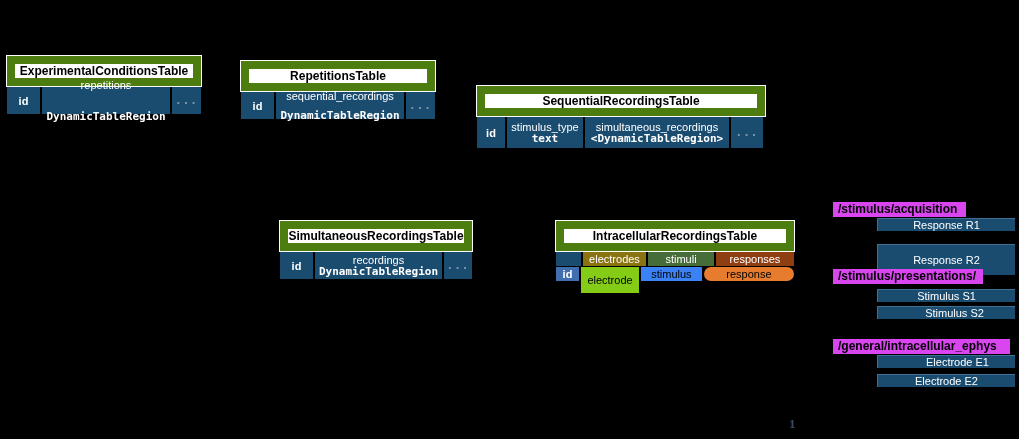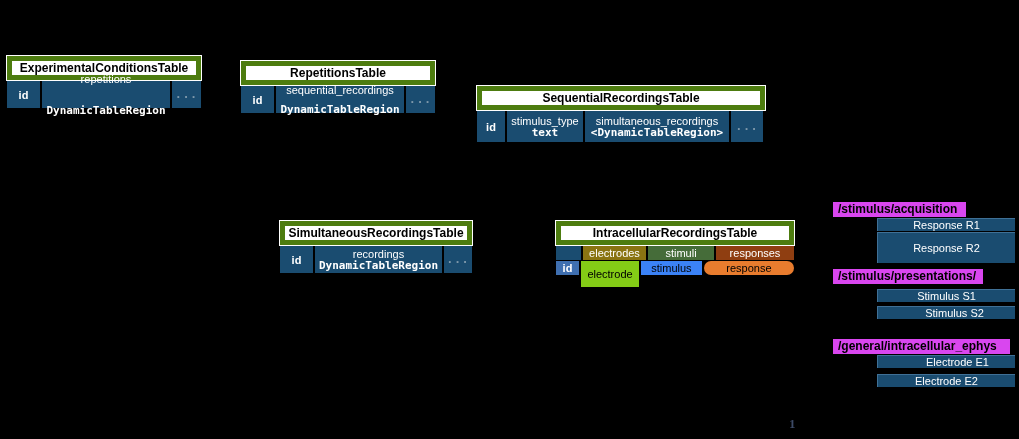--- a/index.html
+++ b/index.html
@@ -3,21 +3,21 @@
 <meta charset="utf-8">
 <style>
   html,body{margin:0;padding:0;background:#000;}
   #canvas{
     position:relative;width:1019px;height:439px;background:#000;overflow:hidden;
     font-family:"Liberation Sans",sans-serif;
   }
   
   .dtable{position:absolute;}
   .thead{
-    background:#fff;color:#000;border:5px solid #4d7c0f;box-shadow:0 0 0 1px #fff;
+    background:#fff;color:#000;border:8px solid #4d7c0f;box-shadow:0 0 0 1px #fff;
     font-weight:bold;font-size:12px;line-height:12px;text-align:center;
     padding:1px 0 1px 0;white-space:nowrap;
   }
   .trow{display:flex;gap:2px;margin-top:1px;}
   .cell{
     background:#1a4c70;color:#fff;font-size:11px;line-height:12px;
     display:flex;flex-direction:column;align-items:center;justify-content:center;
     text-align:center;white-space:nowrap;
   }
   .cell .nm{font-family:"Liberation Sans",sans-serif;}
@@ -112,21 +112,21 @@
     <div class="trow">
       <div class="ccell" style="width:25px;height:14px;background:#3f6fb0;font-weight:bold;">id</div>
       <div class="ccell" style="width:63px;height:26px;background:#84cc16;color:#000;">electrode</div>
       <div class="ccell" style="width:66px;height:14px;background:#3b82f6;color:#000;">stimulus</div>
       <div class="ccell" style="width:98px;height:14px;background:#e87c2e;color:#000;border-radius:7px;">response</div>
     </div>
   </div>
 
   <div class="gtitle" style="left:833px;top:202px;width:124px;">/stimulus/acquisition</div>
   <div class="gbar" style="left:877px;top:218px;width:138px;height:13px;">Response R1</div>
-  <div class="gbar" style="left:877px;top:232px;width:138px;height:31px;">Response R2</div>
+  <div class="gbar" style="left:877px;top:244px;width:138px;height:31px;">Response R2</div>
 
   <div class="gtitle" style="left:833px;top:269px;width:141px;">/stimulus/presentations/</div>
   <div class="gbar" style="left:877px;top:289px;width:138px;height:13px;">Stimulus S1</div>
   <div class="gbar" style="left:877px;top:306px;width:138px;height:13px;padding-left:16px;">Stimulus S2</div>
 
   <div class="gtitle" style="left:833px;top:339px;width:168px;">/general/intracellular_ephys</div>
   <div class="gbar" style="left:877px;top:355px;width:138px;height:13px;padding-left:22px;">Electrode E1</div>
   <div class="gbar" style="left:877px;top:374px;width:138px;height:13px;">Electrode E2</div>
 
   <div class="pagenum" style="left:789px;top:416px;">1</div>

